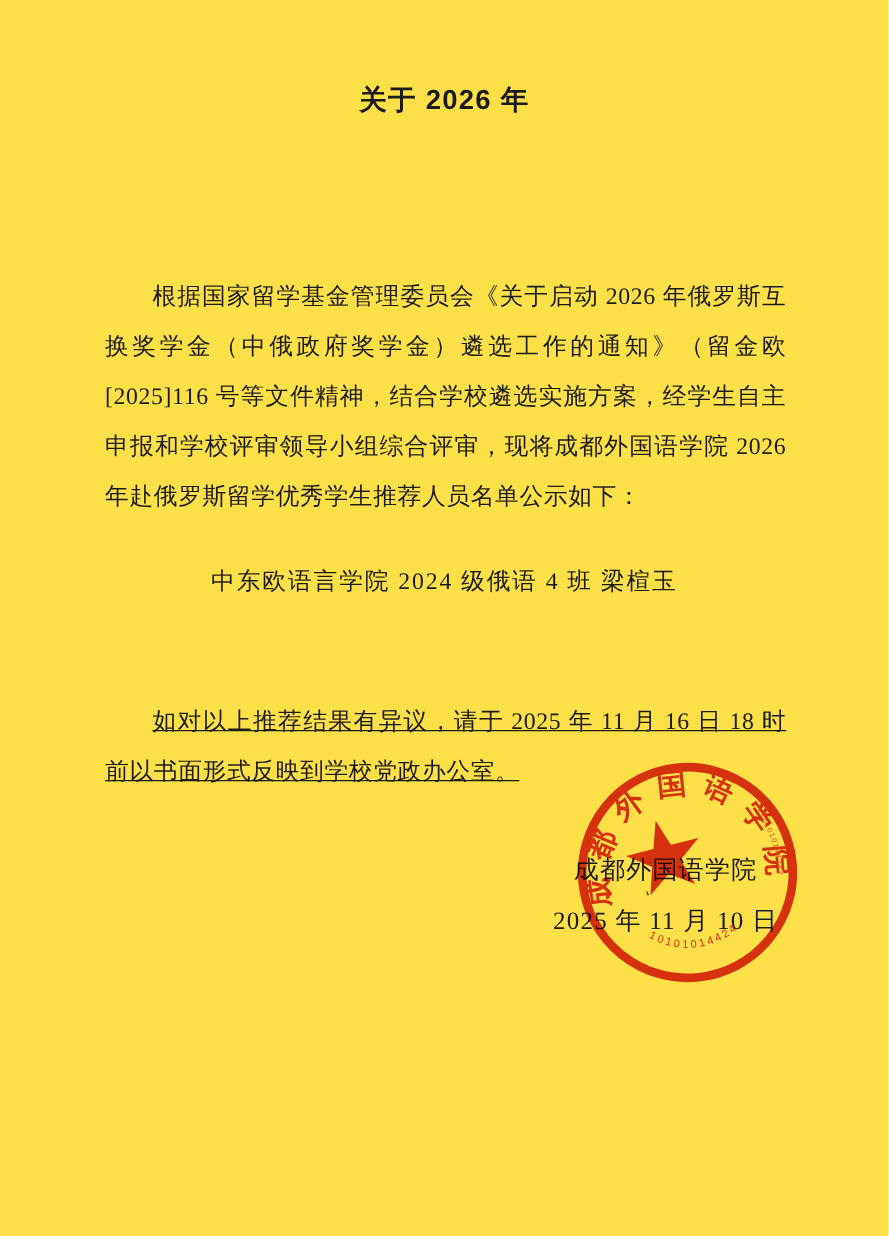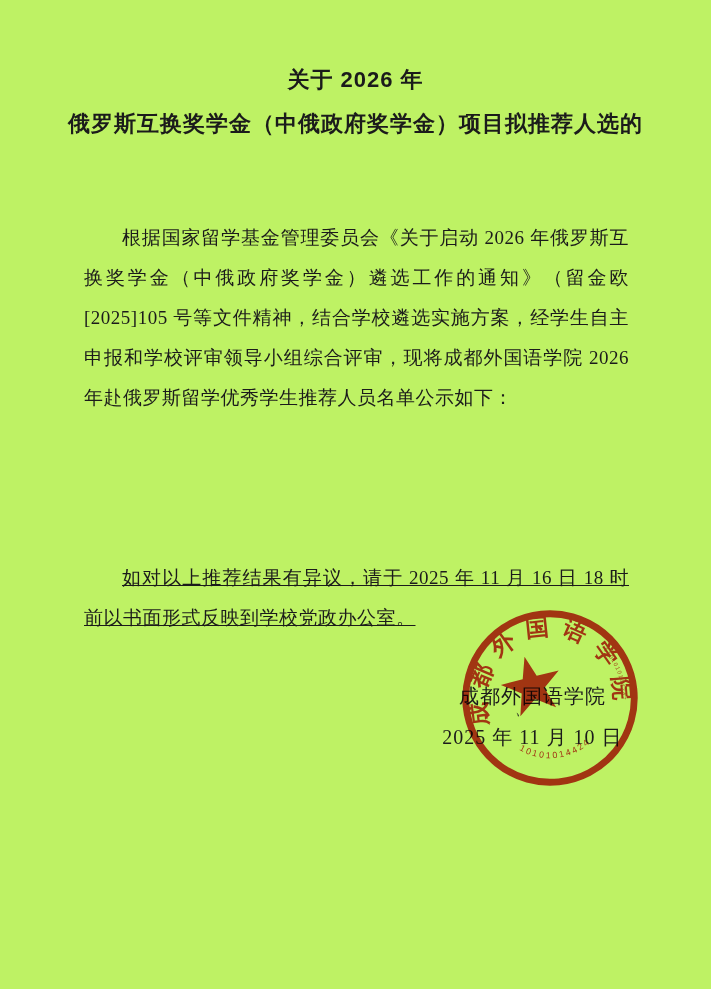--- a/index.html
+++ b/index.html
@@ -1,20 +1,20 @@
 <!DOCTYPE html>
 <html><head>
 <meta charset="utf-8">
 <style>
   html, body { margin: 0; padding: 0; background: #ffffff; }
   .page {
     position: relative;
     width: 711px;
     height: 989px;
-    background: #bef264;
+    background: #fde047;
     color: #1b1b1b;
     font-family: "Liberation Serif", serif;
     overflow: hidden;
   }
 
   
   .title-block {
     position: absolute;
     top: 58px; left: 0; width: 100%;
     text-align: center;
@@ -92,25 +92,25 @@
   .seal-serial { font-size: 9px; letter-spacing: 2.2px; font-family: "Liberation Sans", sans-serif; }
   .seal-micro  { font-size: 6px; letter-spacing: 1px; font-family: "Liberation Sans", sans-serif; opacity: 0.85; }
 </style>
 </head>
 <body>
 
 <div class="page">
 
   <div class="title-block">
     <div>关于 2026 年</div>
-    <div>俄罗斯互换奖学金（中俄政府奖学金）项目拟推荐人选的</div>
   </div>
 
-  <div class="body-para" id="para1">根据国家留学基金管理委员会《关于启动 2026 年俄罗斯互换奖学金（中俄政府奖学金）遴选工作的通知》（留金欧[2025]105 号等文件精神，结合学校遴选实施方案，经学生自主申报和学校评审领导小组综合评审，现将成都外国语学院 2026 年赴俄罗斯留学优秀学生推荐人员名单公示如下：</div>
+  <div class="body-para" id="para1">根据国家留学基金管理委员会《关于启动 2026 年俄罗斯互换奖学金（中俄政府奖学金）遴选工作的通知》（留金欧[2025]116 号等文件精神，结合学校遴选实施方案，经学生自主申报和学校评审领导小组综合评审，现将成都外国语学院 2026 年赴俄罗斯留学优秀学生推荐人员名单公示如下：</div>
 
+  <div class="nominee">中东欧语言学院 2024 级俄语 4 班 梁楦玉</div>
 
   <div class="body-para" id="para2">如对以上推荐结果有异议，请于 2025 年 11 月 16 日 18 时前以书面形式反映到学校党政办公室。</div>
 
   <div class="signature">
     <div>成都外国语学院</div>
     <div>2025 年 11 月 10 日</div>
   </div>
 
   <span class="ink-mark">、</span>
 

